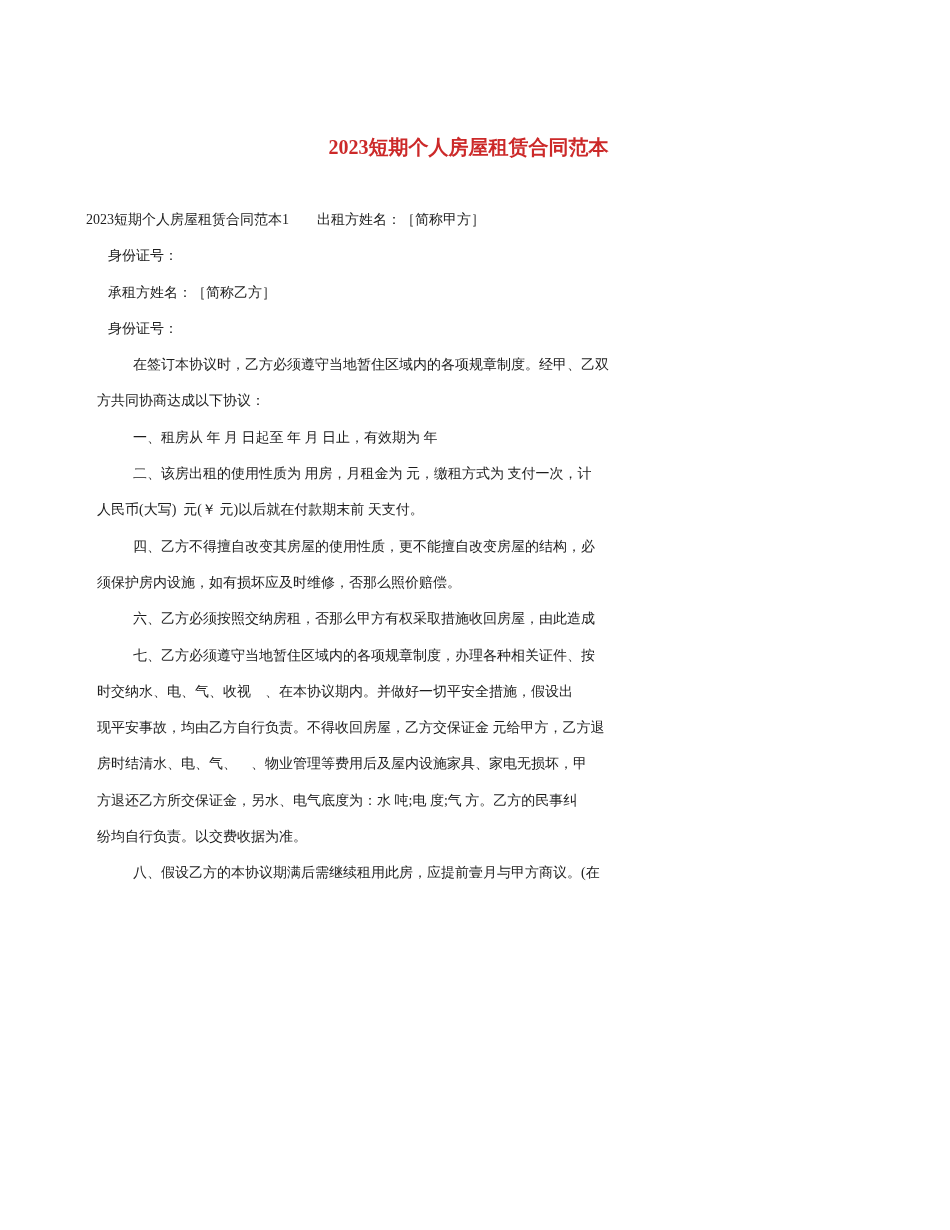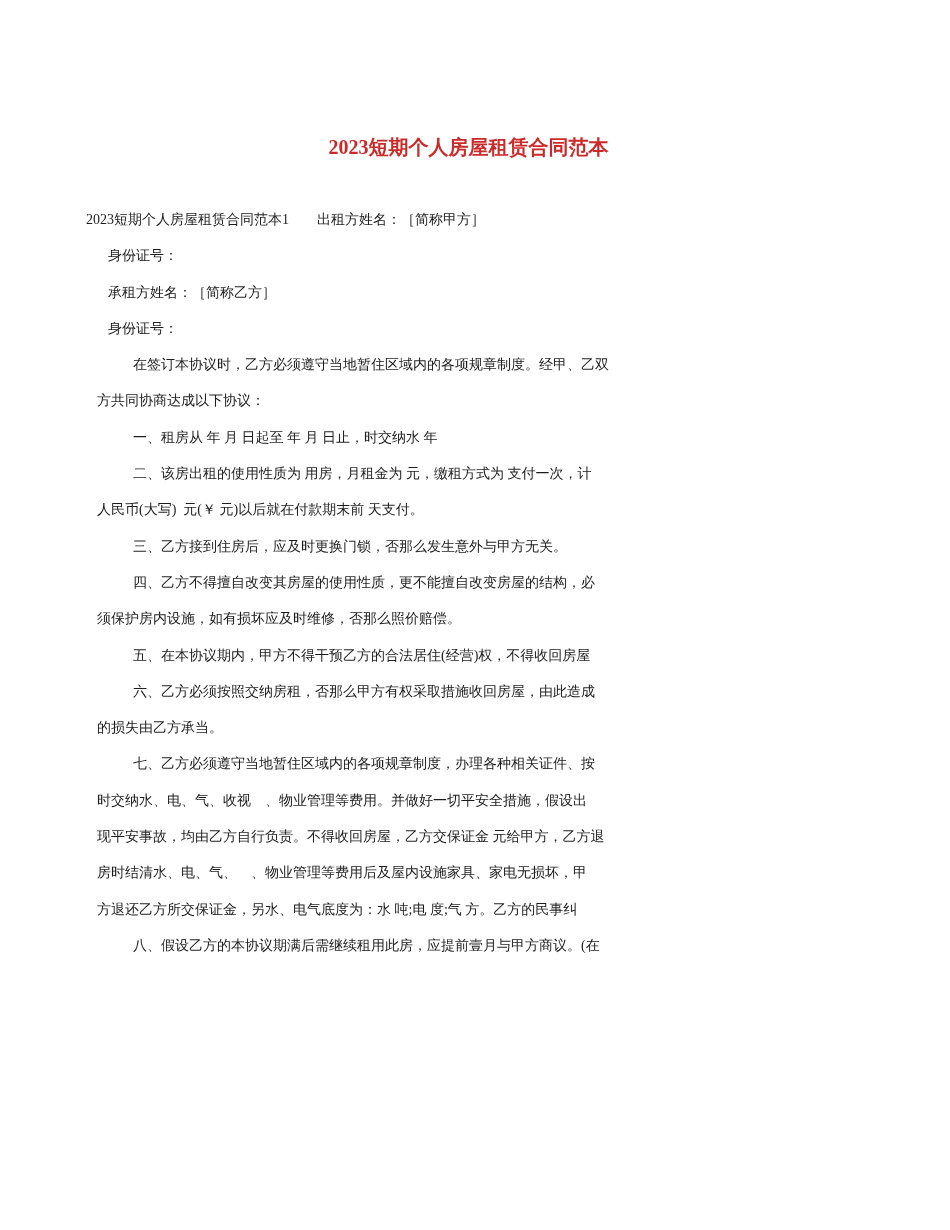--- a/index.html
+++ b/index.html
@@ -51,29 +51,27 @@
 
 <div class="doc">
   <div class="title" style="color: rgb(204, 41, 41);">2023短期个人房屋租赁合同范本</div>
   <div class="body-lines">
       <div class="line para1">2023短期个人房屋租赁合同范本1　　出租方姓名：［简称甲方］</div>
       <div class="line small">身份证号：</div>
       <div class="line small">承租方姓名：［简称乙方］</div>
       <div class="line small">身份证号：</div>
       <div class="line std">在签订本协议时，乙方必须遵守当地暂住区域内的各项规章制度。经甲、乙双</div>
       <div class="line none">方共同协商达成以下协议：</div>
-      <div class="line std">一、租房从 年 月 日起至 年 月 日止，时交纳水 年</div>
+      <div class="line std">一、租房从 年 月 日起至 年 月 日止，有效期为 年</div>
       <div class="line std">二、该房出租的使用性质为 用房，月租金为 元，缴租方式为 支付一次，计</div>
       <div class="line none">人民币(大写)  元(￥ 元)以后就在付款期末前 天支付。</div>
-      <div class="line std">三、乙方接到住房后，应及时更换门锁，否那么发生意外与甲方无关。</div>
       <div class="line std">四、乙方不得擅自改变其房屋的使用性质，更不能擅自改变房屋的结构，必</div>
       <div class="line none">须保护房内设施，如有损坏应及时维修，否那么照价赔偿。</div>
-      <div class="line std">五、在本协议期内，甲方不得干预乙方的合法居住(经营)权，不得收回房屋</div>
       <div class="line std">六、乙方必须按照交纳房租，否那么甲方有权采取措施收回房屋，由此造成</div>
-      <div class="line none">的损失由乙方承当。</div>
       <div class="line std">七、乙方必须遵守当地暂住区域内的各项规章制度，办理各种相关证件、按</div>
-      <div class="line none">时交纳水、电、气、收视　、物业管理等费用。并做好一切平安全措施，假设出</div>
+      <div class="line none">时交纳水、电、气、收视　、在本协议期内。并做好一切平安全措施，假设出</div>
       <div class="line none">现平安事故，均由乙方自行负责。不得收回房屋，乙方交保证金 元给甲方，乙方退</div>
       <div class="line none">房时结清水、电、气、　、物业管理等费用后及屋内设施家具、家电无损坏，甲</div>
       <div class="line none">方退还乙方所交保证金，另水、电气底度为：水 吨;电 度;气 方。乙方的民事纠</div>
+      <div class="line none">纷均自行负责。以交费收据为准。</div>
       <div class="line std">八、假设乙方的本协议期满后需继续租用此房，应提前壹月与甲方商议。(在</div>
     </div>
 </div>
 
 </body></html>

